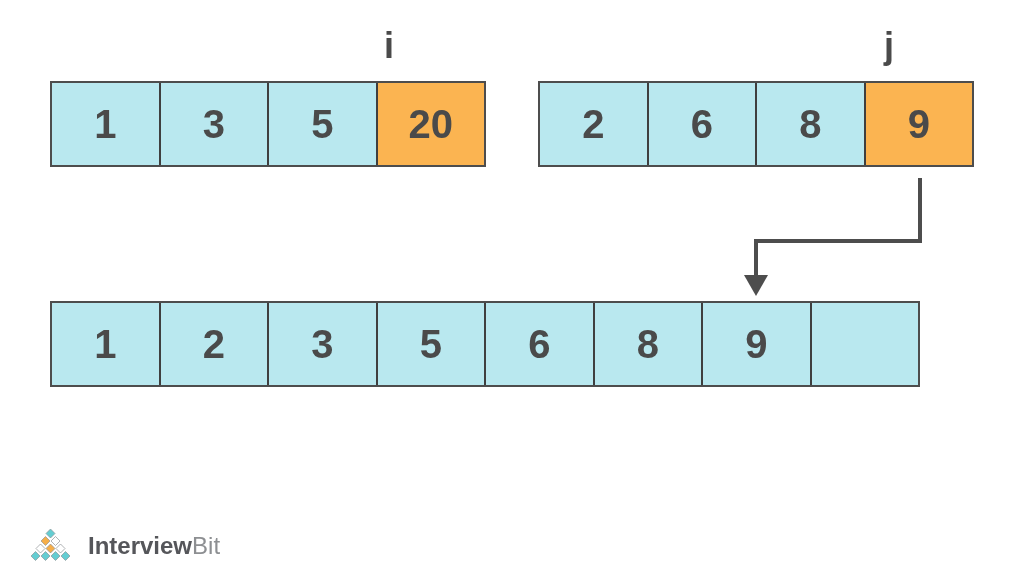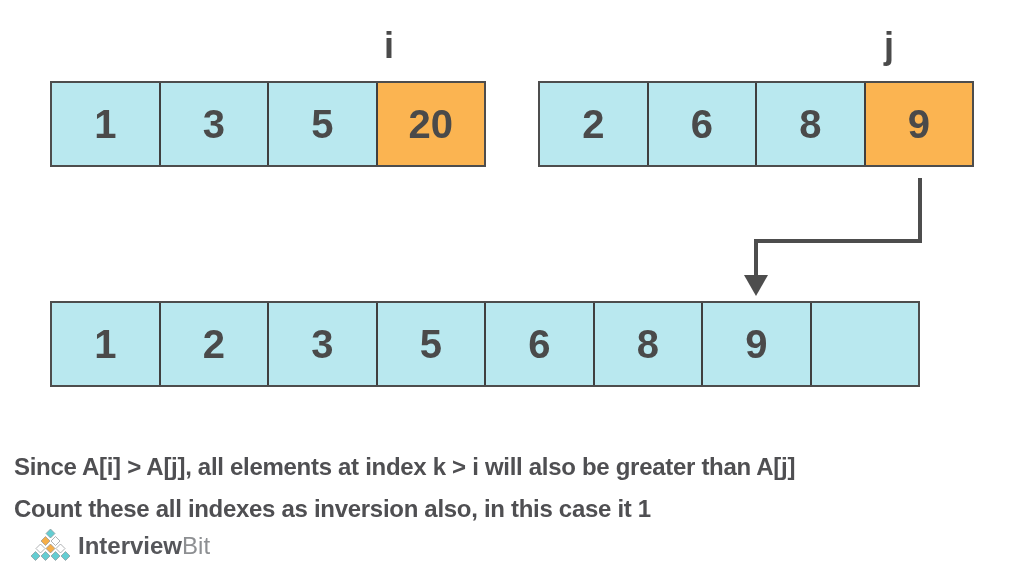--- a/index.html
+++ b/index.html
@@ -72,21 +72,21 @@
     letter-spacing: -0.3px;
   }
 
   
   .logo {
     position: absolute;
     left: 28px;
     top: 528px;
     display: flex;
     align-items: center;
-    gap: 5px;
+    gap: 15px;
   }
   .logo-pyramid { width: 45px; height: 35px; display: block; }
   .logo-text { font-size: 24px; line-height: 35px; white-space: nowrap; }
   .logo-text .bold-part  { font-weight: bold; color: #55565a; }
   .logo-text .light-part { font-weight: normal; color: #8d8f92; }
 </style>
 </head>
 <body>
 
 <div class="canvas">
@@ -117,24 +117,20 @@
     <div class="cell">1</div>
     <div class="cell">2</div>
     <div class="cell">3</div>
     <div class="cell">5</div>
     <div class="cell">6</div>
     <div class="cell">8</div>
     <div class="cell">9</div>
     <div class="cell"></div>
   </div>
 
-  <div class="caption">
-    <div>Since A[i] &gt; A[j], all elements at index k &gt; i will also be greater than A[j]</div>
-    <div>Count these all indexes as inversion also, in this case it 1</div>
-  </div>
 
   <div class="logo">
     <svg class="logo-pyramid" viewBox="0 0 45 35" xmlns="http://www.w3.org/2000/svg" aria-hidden="true">
 
       <path d="M22.5 1 L27 5.5 L22.5 10 L18 5.5 Z" fill="#64cdd2" stroke="#8f9496" stroke-width="0.7"></path>
 
       <path d="M17.5 8.5 L22 13 L17.5 17.5 L13 13 Z" fill="#f5ae49" stroke="#8f9496" stroke-width="0.7"></path>
       <path d="M27.5 8.5 L32 13 L27.5 17.5 L23 13 Z" fill="#ffffff" stroke="#8f9496" stroke-width="0.7"></path>
 
       <path d="M12.5 16 L17 20.5 L12.5 25 L8 20.5 Z" fill="#ffffff" stroke="#8f9496" stroke-width="0.7"></path>

